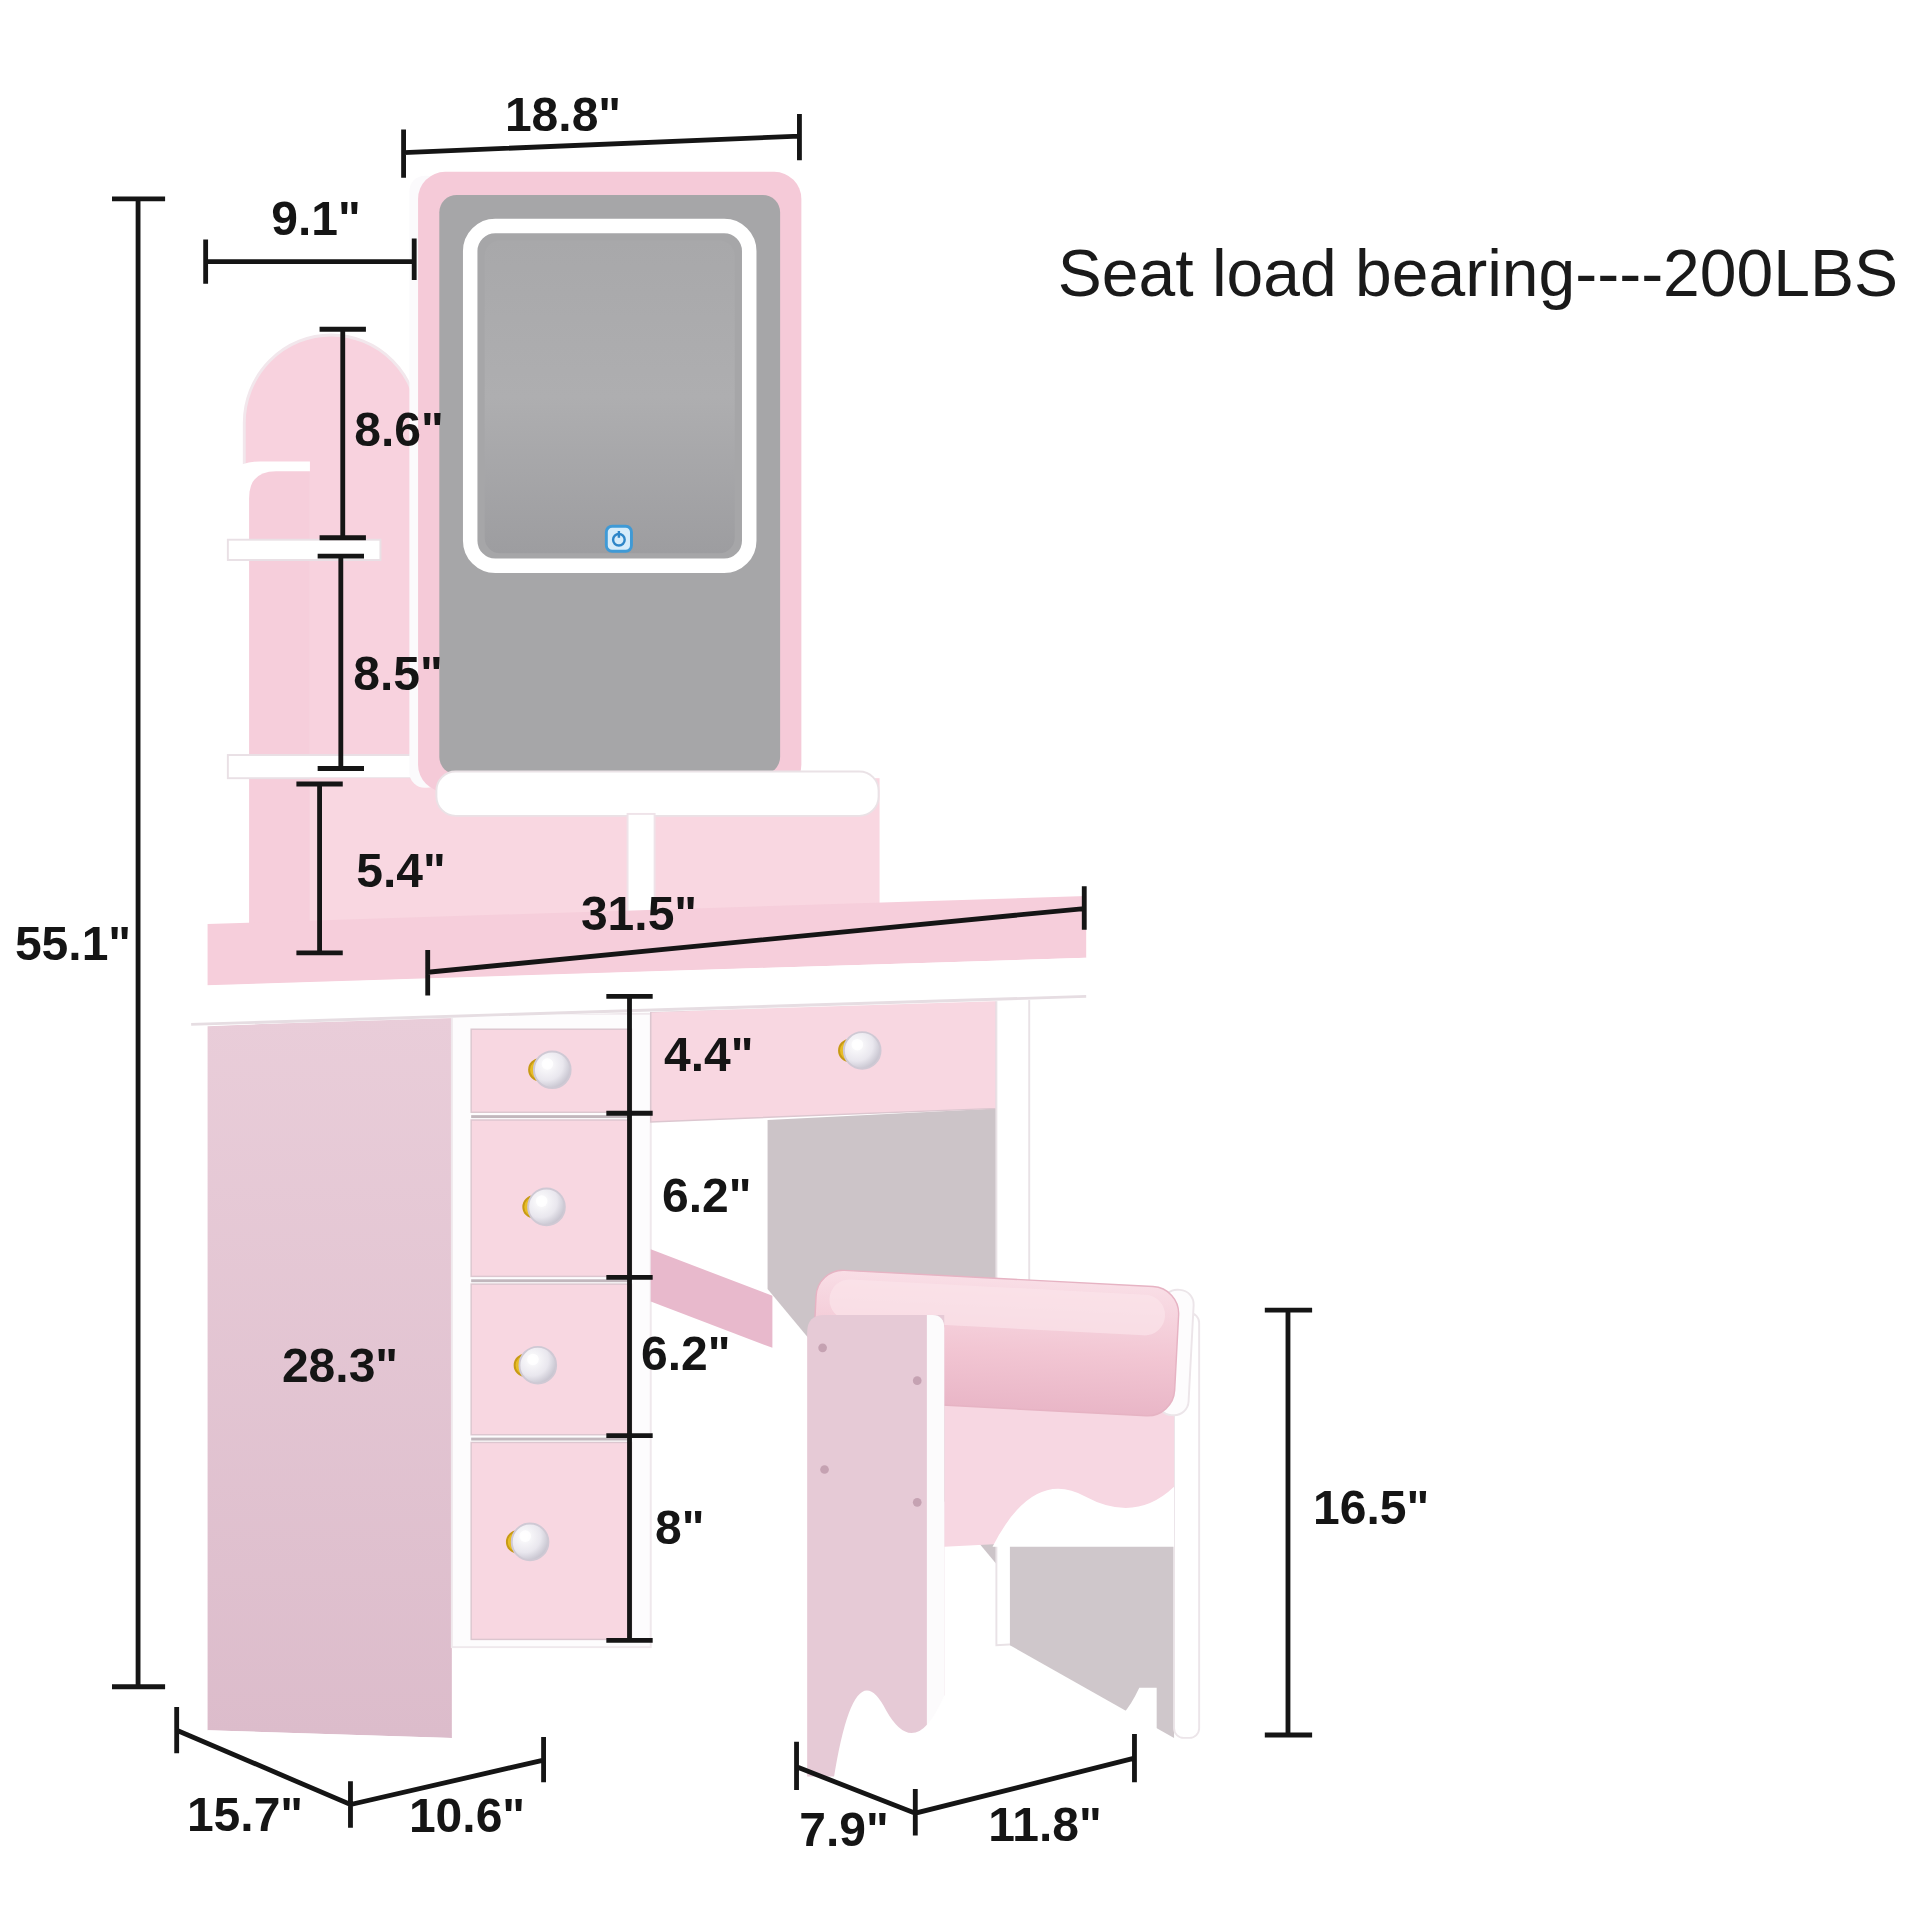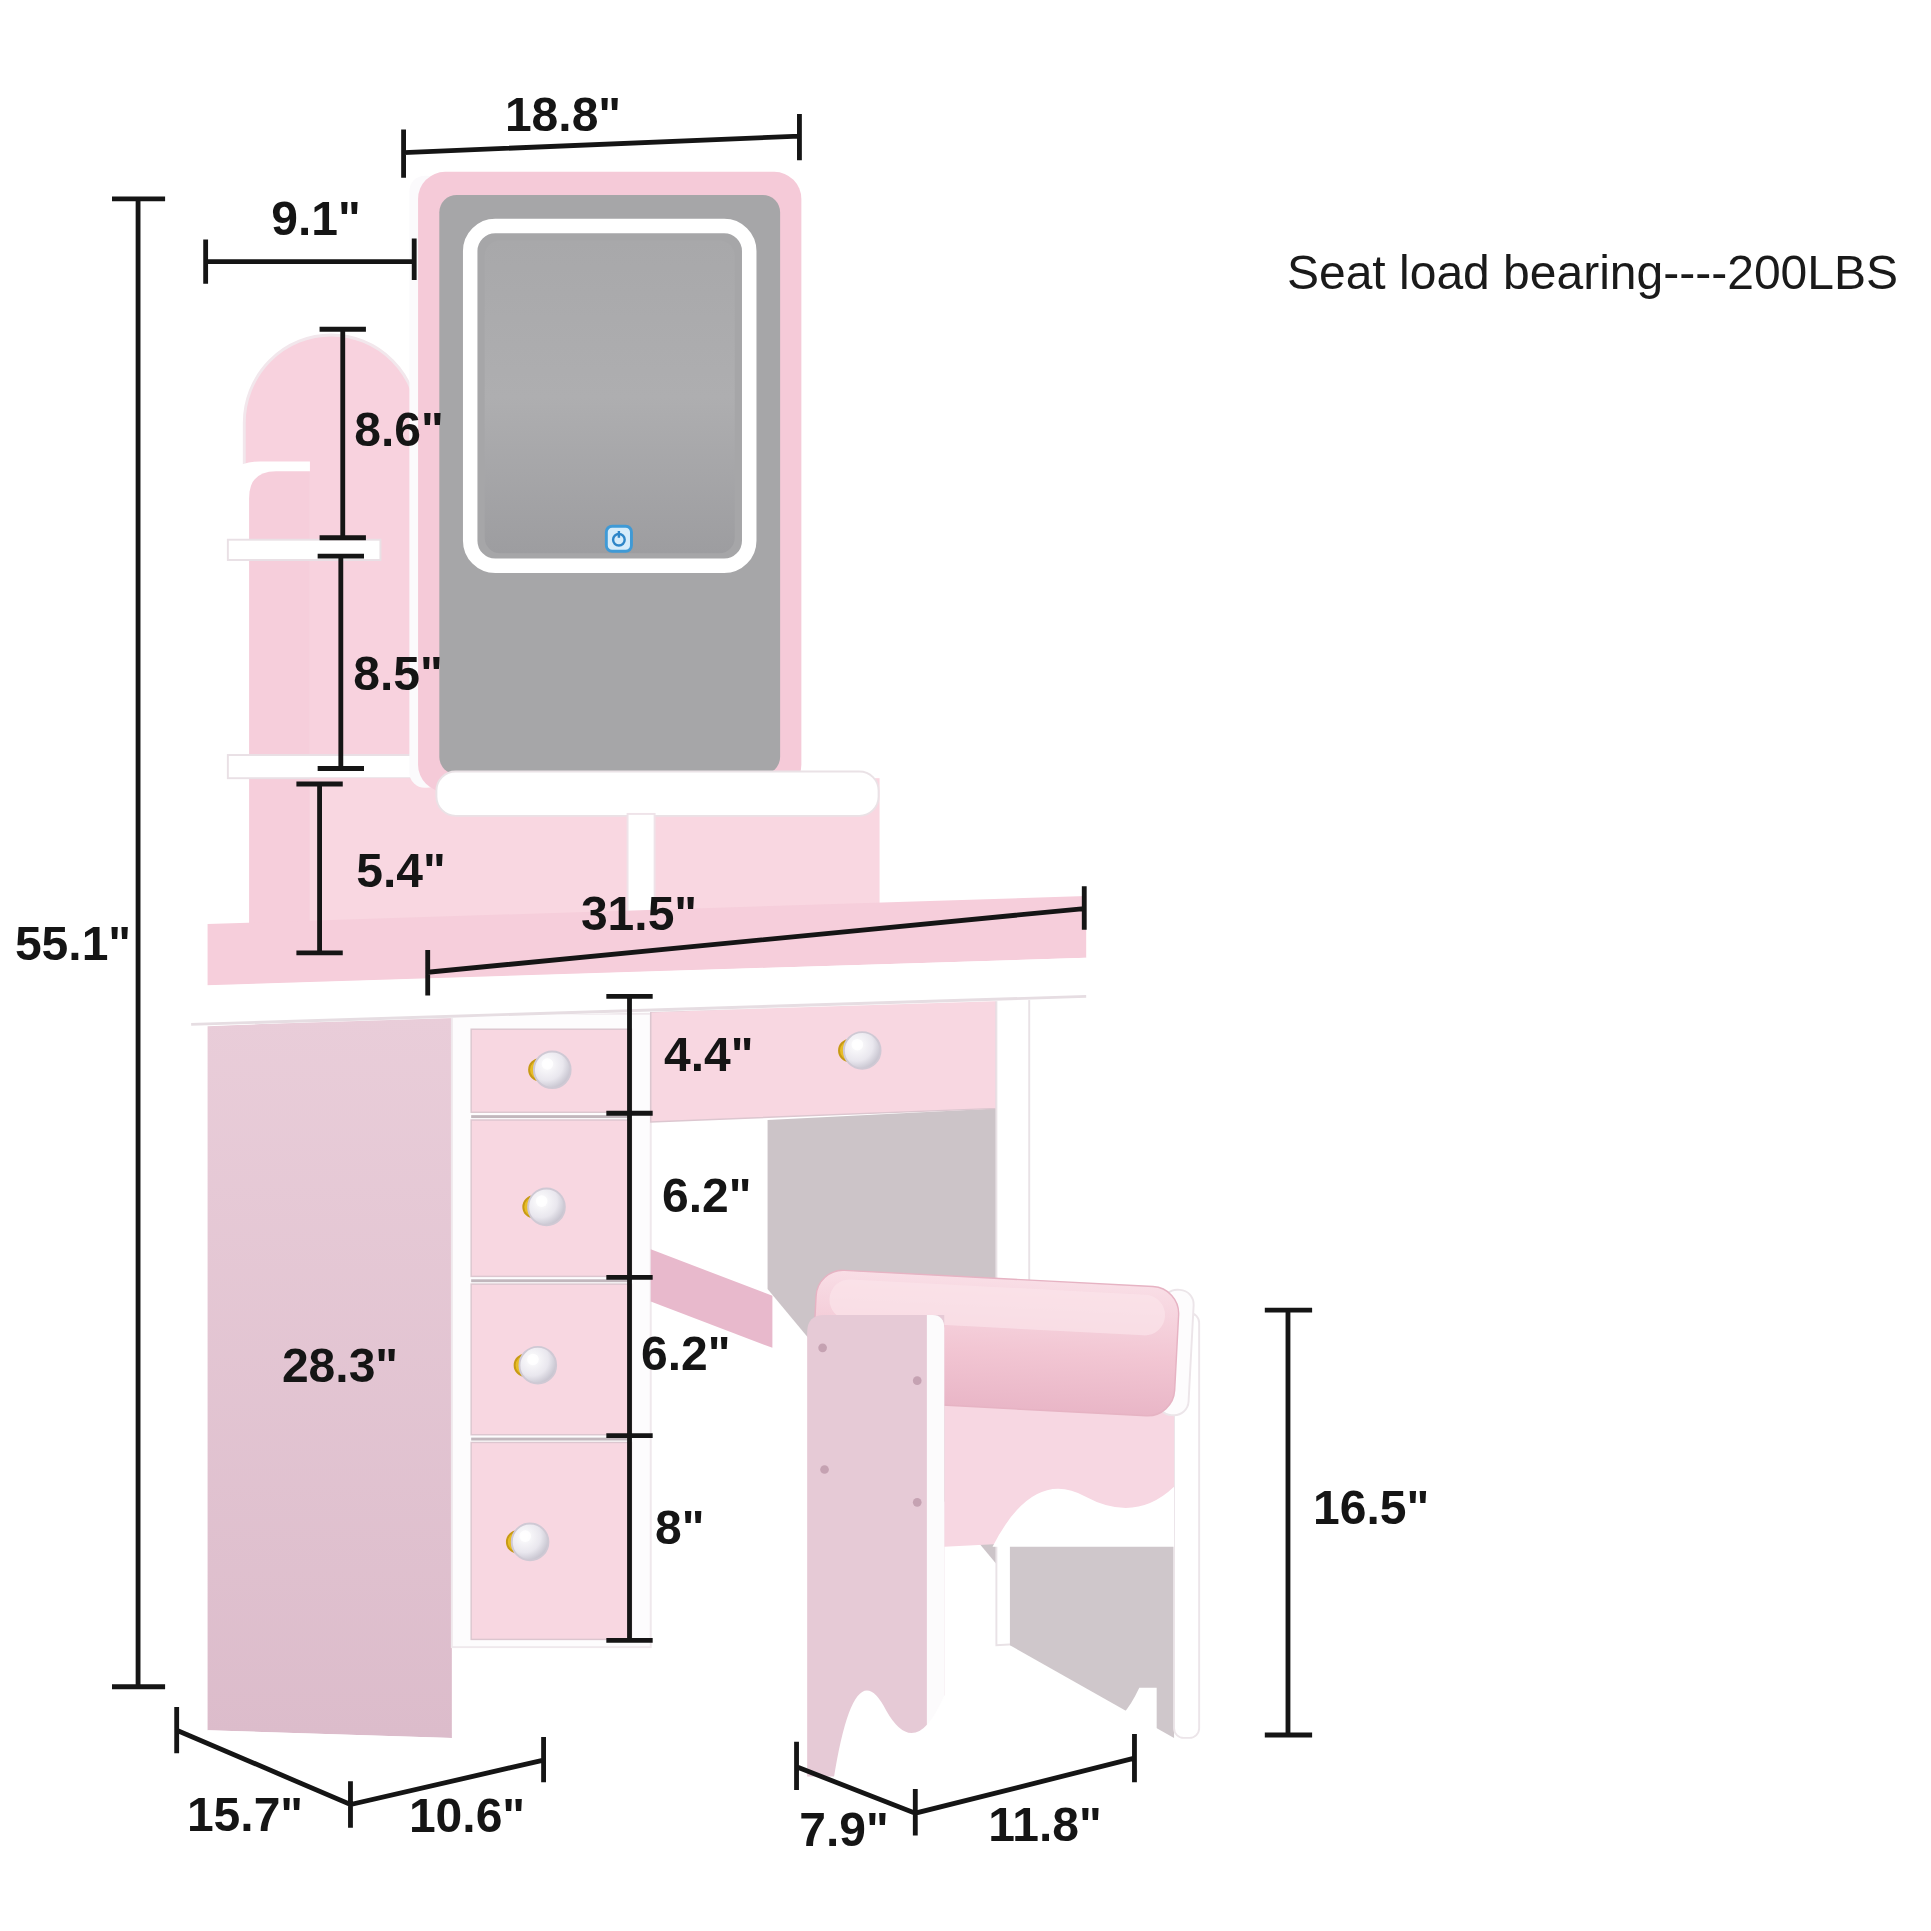--- a/index.html
+++ b/index.html
@@ -8,21 +8,21 @@
     font-family:"Liberation Sans", sans-serif;
   }
   .stage svg{position:absolute;left:0;top:0;}
   .dim{
     position:absolute;color:#151515;font-weight:700;font-size:48px;white-space:nowrap;
     transform:translate(-50%,-50%);letter-spacing:0px;
   }
   .dim.la{transform:translate(0,-50%);}
   .load{
     position:absolute;right:33px;top:238px;text-align:right;color:#1a1a1a;
-    font-size:48px;line-height:70px;font-weight:400;white-space:nowrap;
+    font-size:66px;line-height:70px;font-weight:400;white-space:nowrap;
   }
 </style>
 </head>
 <body>
 
 <div class="stage">
 
   <svg width="1931" height="1931" viewBox="0 0 2000 2000">
     <defs>
       <linearGradient id="glassG" x1="0" y1="0" x2="0" y2="1">

